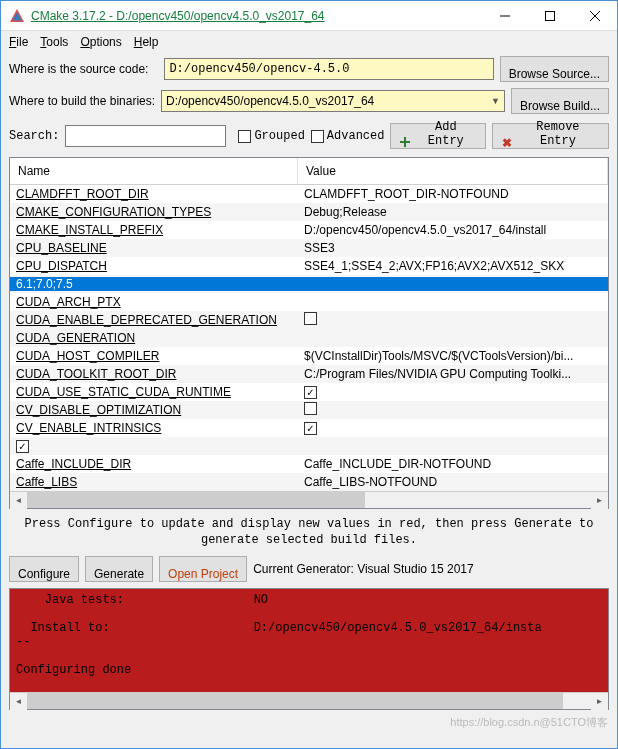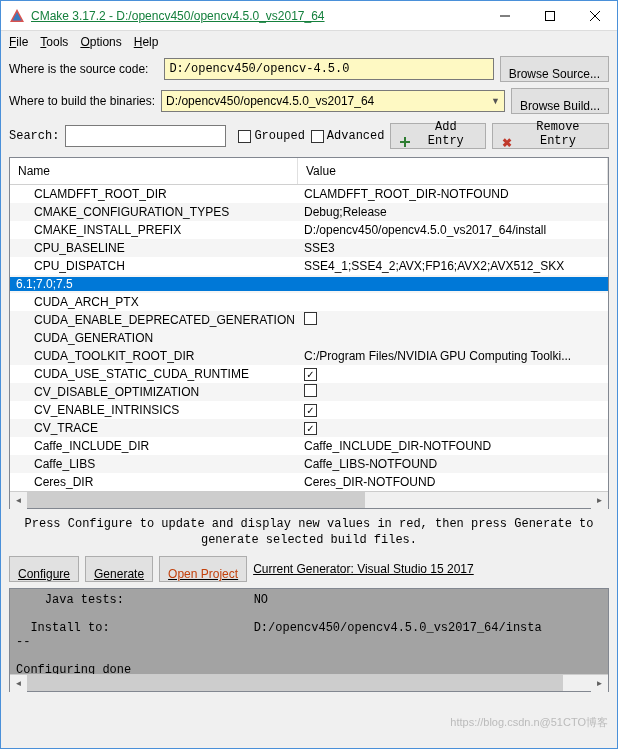--- a/index.html
+++ b/index.html
@@ -26,31 +26,31 @@
   .table-wrap { margin: 2px 8px; border: 1px solid #828790; background: #fff; height: 352px; display: flex; flex-direction: column; }
   .thead { display: flex; background: #fff; border-bottom: 1px solid #d0d0d0; }
   .thead .th { padding: 6px 8px; font-size: 12px; border-right: 1px solid #e0e0e0; }
   .th.name { width: 288px; }
   .th.val { flex: 1; }
   .tbody { overflow: hidden; flex: 1; position: relative; }
   .row { display: flex; height: 18px; align-items: center; }
   .row.alt { background: #f5f5f5; }
   .row.sel .cell.name { background: #0078d7; color: #fff; }
   .row.sel .cell.val { background: #0078d7; color: #fff; }
-  .cell.name { width: 288px; padding: 0 24px; white-space: nowrap; overflow: hidden; }
+  .cell.name { width: 288px; padding: 0 6px; white-space: nowrap; overflow: hidden; text-decoration: underline; }
   .cell.val { flex: 1; padding: 0 6px; white-space: nowrap; overflow: hidden; text-overflow: ellipsis; }
   .cell .cbox { width: 13px; height: 13px; border: 1px solid #333; display: inline-flex; align-items: center; justify-content: center; background: #fff; font-size: 10px; line-height: 1; }
   .hscroll { height: 17px; background: #f0f0f0; border-top: 1px solid #ccc; display: flex; }
   .hscroll .track { flex: 1; background: #f0f0f0; position: relative; }
   .hscroll .thumb { position: absolute; left: 0; width: 60%; height: 100%; background: #cdcdcd; }
   .hscroll .arrow { width: 17px; height: 17px; background: #f0f0f0; display: flex; align-items: center; justify-content: center; font-size: 8px; color: #606060; }
   .hint { text-align: center; font-family: "Courier New", monospace; font-size: 12px; padding: 6px 8px; line-height: 1.3; }
-  .genrow { display: flex; align-items: center; padding: 2px 8px 6px; gap: 6px; font-family: "Courier New", monospace; text-decoration: underline; }
+  .genrow { display: flex; align-items: center; padding: 2px 8px 6px; gap: 6px; font-family: "Courier New", monospace; }
   .btn.disabled { color: #c2410c; }
-  .output { margin: 0 8px 6px; border: 1px solid #828790; background: #a3a3a3; height: 104px; display: flex; flex-direction: column; }
+  .output { margin: 0 8px 6px; border: 1px solid #828790; background: #b91c1c; height: 122px; display: flex; flex-direction: column; }
   .output .content { flex: 1; padding: 4px 6px; font-family: "Courier New", monospace; font-size: 12px; white-space: pre; overflow: hidden; }
   .watermark { position: absolute; right: 10px; bottom: 19px; color: #bbb; font-size: 11px; }
   .mono { font-family: "Courier New", monospace; }
 </style>
 </head>
 <body>
 
 <div class="titlebar">
   <span class="icon">
     <svg viewBox="0 0 16 16" width="16" height="16">
@@ -162,38 +162,41 @@
         <div class="cell val"></div>
       </div>
       <div class="row alt">
         <div class="cell name">CUDA_ENABLE_DEPRECATED_GENERATION</div>
         <div class="cell val"><span class="cbox"></span></div>
       </div>
       <div class="row alt">
         <div class="cell name">CUDA_GENERATION</div>
         <div class="cell val"></div>
       </div>
+      <div class="row">
+        <div class="cell name">CUDA_HOST_COMPILER</div>
+        <div class="cell val">$(VCInstallDir)Tools/MSVC/$(VCToolsVersion)/bi...</div>
+      </div>
       <div class="row alt">
         <div class="cell name">CUDA_TOOLKIT_ROOT_DIR</div>
         <div class="cell val">C:/Program Files/NVIDIA GPU Computing Toolki...</div>
       </div>
       <div class="row">
         <div class="cell name">CUDA_USE_STATIC_CUDA_RUNTIME</div>
         <div class="cell val"><span class="cbox">✓</span></div>
       </div>
       <div class="row alt">
         <div class="cell name">CV_DISABLE_OPTIMIZATION</div>
         <div class="cell val"><span class="cbox"></span></div>
       </div>
       <div class="row">
         <div class="cell name">CV_ENABLE_INTRINSICS</div>
         <div class="cell val"><span class="cbox">✓</span></div>
       </div>
       <div class="row alt">
-        <div class="cell name">CV_TRACE</div>
         <div class="cell val"><span class="cbox">✓</span></div>
       </div>
       <div class="row">
         <div class="cell name">Caffe_INCLUDE_DIR</div>
         <div class="cell val">Caffe_INCLUDE_DIR-NOTFOUND</div>
       </div>
       <div class="row alt">
         <div class="cell name">Caffe_LIBS</div>
         <div class="cell val">Caffe_LIBS-NOTFOUND</div>
       </div>

